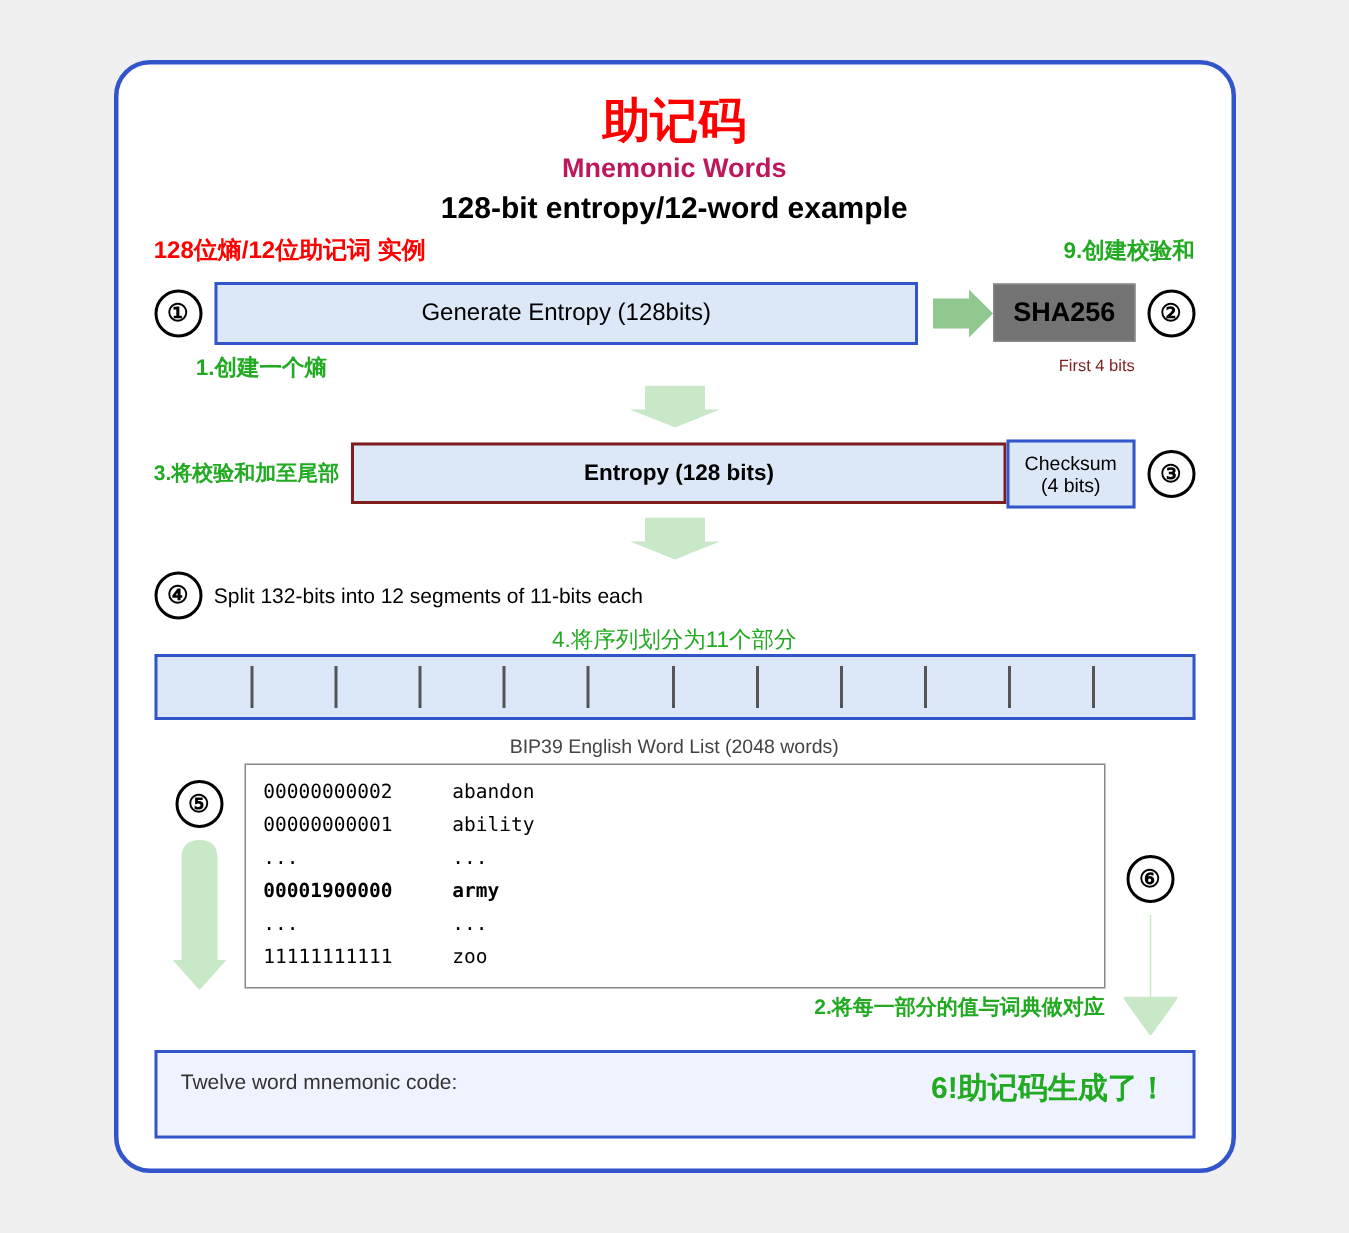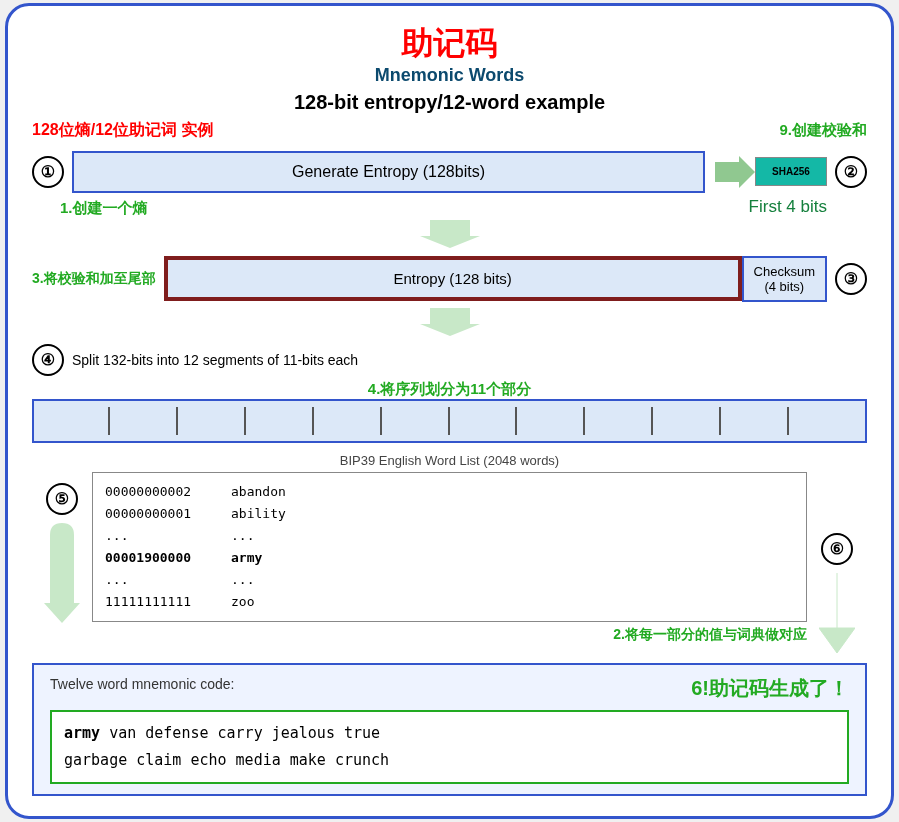--- a/index.html
+++ b/index.html
@@ -8,36 +8,36 @@
       display: flex;
       justify-content: center;
       align-items: center;
       min-height: 100vh;
       font-family: Arial, sans-serif;
     }
     .outer-container {
       background: white;
       border: 3px solid #3355cc;
       border-radius: 24px;
-      width: 889px;
+      width: 748px;
       padding: 18px 24px 20px 24px;
       position: relative;
     }
     .title-zh {
       text-align: center;
       font-size: 32px;
       font-weight: bold;
       color: red;
       line-height: 1.2;
     }
     .title-en {
       text-align: center;
       font-size: 18px;
       font-weight: bold;
-      color: #0c4a6e;
+      color: #be185d;
       line-height: 1.4;
     }
     .subtitle-en {
       text-align: center;
       font-size: 20px;
       font-weight: bold;
       color: #000;
       line-height: 1.4;
       margin-bottom: 4px;
     }
@@ -67,24 +67,24 @@
       border: 2px solid #3355cc;
       background: #dce8f8;
       padding: 10px 0;
       text-align: center;
       font-size: 16px;
       margin-left: 8px;
       margin-right: 10px;
     }
     .sha-box {
       border: 1px solid #888;
-      background: #14b8a6;
+      background: #737373;
       padding: 8px 12px;
       text-align: center;
-      font-size: 10px;
+      font-size: 18px;
       font-weight: bold;
       min-width: 72px;
       flex-shrink: 0;
     }
     .circled-num-2 {
       display: inline-flex;
       align-items: center;
       justify-content: center;
       width: 32px;
       height: 32px;
@@ -113,25 +113,26 @@
     }
     .label-3 {
       color: #22aa22;
       font-size: 14px;
       font-weight: bold;
       margin-right: 8px;
       flex-shrink: 0;
     }
     .entropy128-box {
       flex: 1;
-      border: 4px solid #7f1d1d;
+      border: 2px solid #7f1d1d;
       background: #dce8f8;
       padding: 10px 12px;
       text-align: center;
       font-size: 15px;
+      font-weight: bold;
     }
     .checksum-box {
       border: 2px solid #3355cc;
       background: #dce8f8;
       padding: 6px 10px;
       text-align: center;
       font-size: 13px;
       margin-left: 0;
       flex-shrink: 0;
       min-width: 80px;
@@ -242,21 +243,21 @@
       <svg width="40" height="40" viewBox="0 0 40 40">
         <polygon points="0,10 24,10 24,4 40,20 24,36 24,30 0,30" fill="#90c890"></polygon>
       </svg>
     </div>
     <div class="sha-box">SHA256</div>
     <span class="circled-num-2">②</span>
   </div>
 
   <div style="display:flex; justify-content:space-between; align-items:center; margin-bottom:2px;">
     <div class="label-1">1.创建一个熵</div>
-    <div style="font-size:17px; color:#15803d; text-align:center; padding-right:40px;">First 4 bits</div>
+    <div style="font-size:11px; color:#7f1d1d; text-align:center; padding-right:40px;">First 4 bits</div>
   </div>
 
   <div style="display:flex; justify-content:center; margin: 2px 0 2px 0;">
     <svg width="60" height="28" viewBox="0 0 60 28">
       <polygon points="10,0 50,0 50,16 60,16 30,28 0,16 10,16" fill="#c8e8c8"></polygon>
     </svg>
   </div>
 
   <div class="row2">
     <div class="label-3">3.将校验和加至尾部</div>
@@ -269,21 +270,21 @@
     <svg width="60" height="28" viewBox="0 0 60 28">
       <polygon points="10,0 50,0 50,16 60,16 30,28 0,16 10,16" fill="#c8e8c8"></polygon>
     </svg>
   </div>
 
   <div class="row3">
     <div style="display:flex; align-items:center; margin-bottom:4px;">
       <span class="circled-num">④</span>
       <span style="font-size:14px; margin-left:8px;">Split 132-bits into 12 segments of 11-bits each</span>
     </div>
-    <div style="color:#22aa22; font-size:15px; font-weight:bold; text-align:center; margin-bottom:0;">4.将序列划分为11个部分</div>
+    <div style="color:#22aa22; font-size:15px; font-weight:normal; text-align:center; margin-bottom:0;">4.将序列划分为11个部分</div>
 
     <div class="segments-box">
 
       <div style="display:flex; width:100%; height:100%; align-items:center;">
 
         <div style="flex:1; height:100%; position:relative;">
           <div style="position:absolute; top:6px; bottom:6px; right:0; width:2px; background:#555;"></div>
         </div>
         <div style="flex:1; height:100%; position:relative;">
           <div style="position:absolute; top:6px; bottom:6px; right:0; width:2px; background:#555;"></div>
@@ -360,19 +361,16 @@
       </svg>
     </div>
   </div>
 
   <div class="row5">
     <div class="mnemonic-outer">
       <div style="display:flex; justify-content:space-between; align-items:center; margin-bottom:8px;">
         <div class="mnemonic-label">Twelve word mnemonic code:</div>
         <div style="color:#22aa22; font-size:20px; font-weight:bold;">6!助记码生成了！</div>
       </div>
-      <div class="mnemonic-words-box">
-        <span class="mnemonic-word-bold">army</span><span> van defense carry jealous true<br>garbage claim echo media make crunch</span>
-      </div>
     </div>
   </div>
 
 </div>
 
 </body></html>

